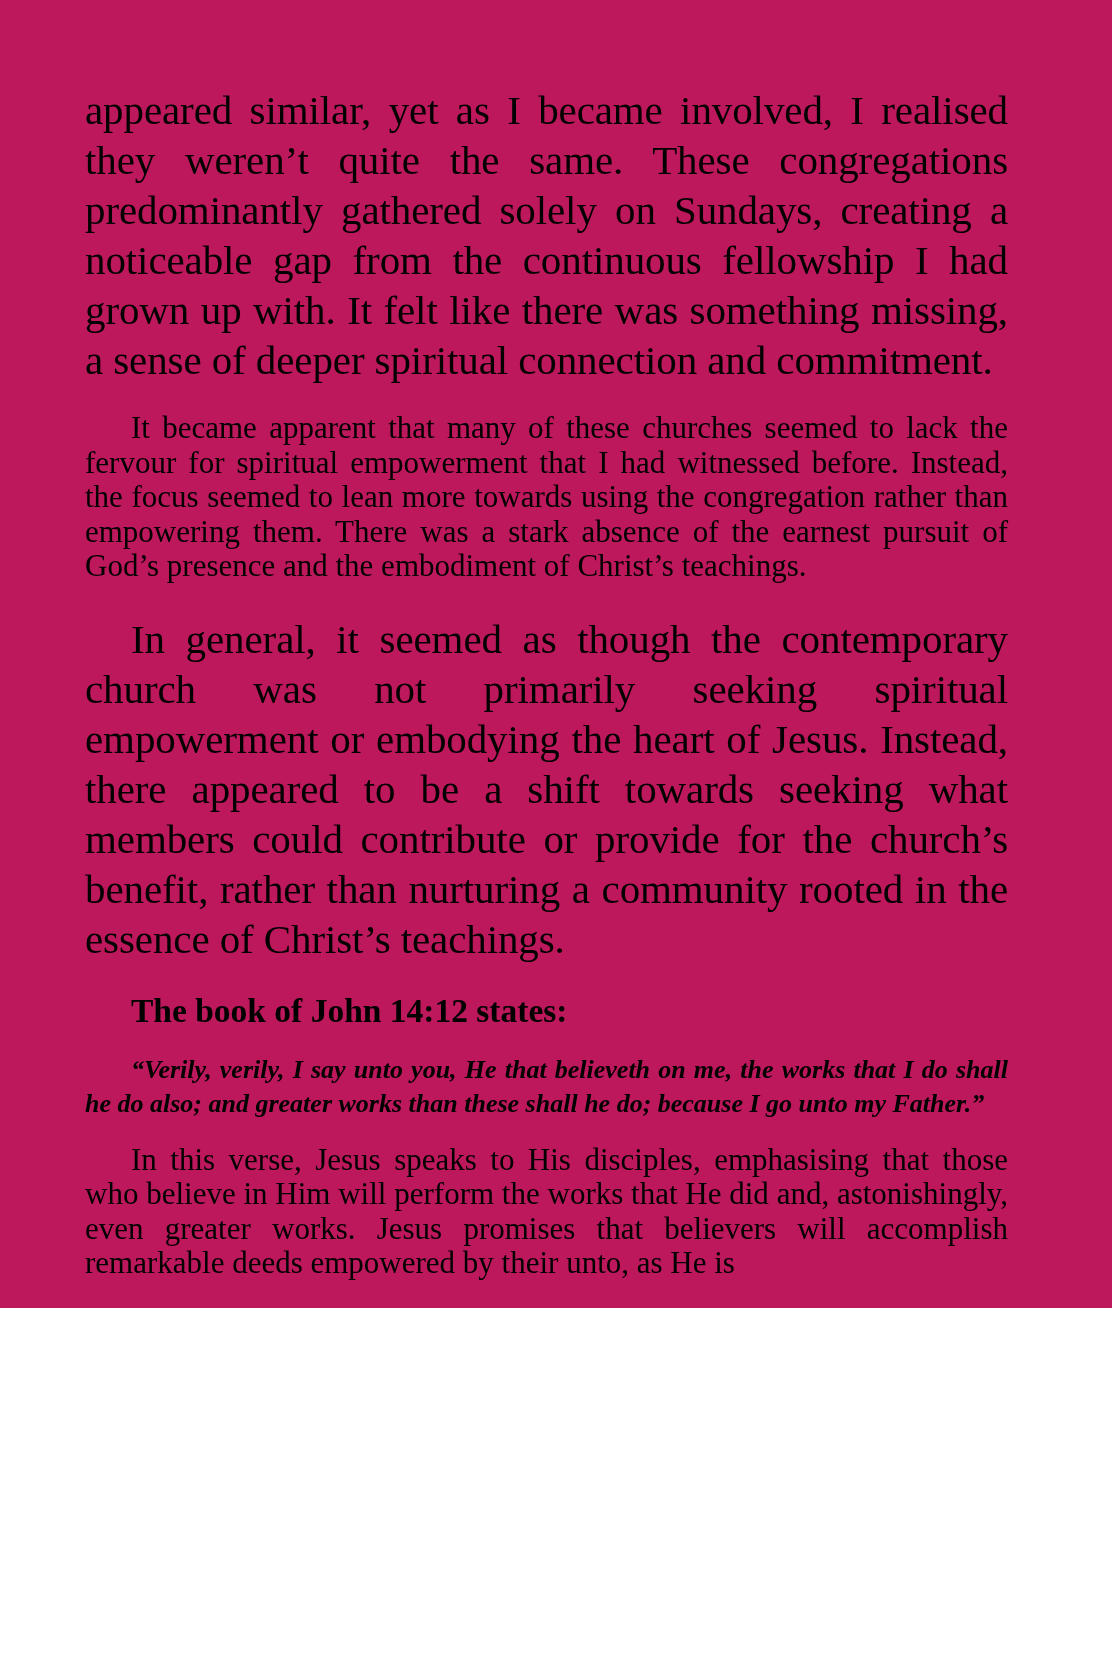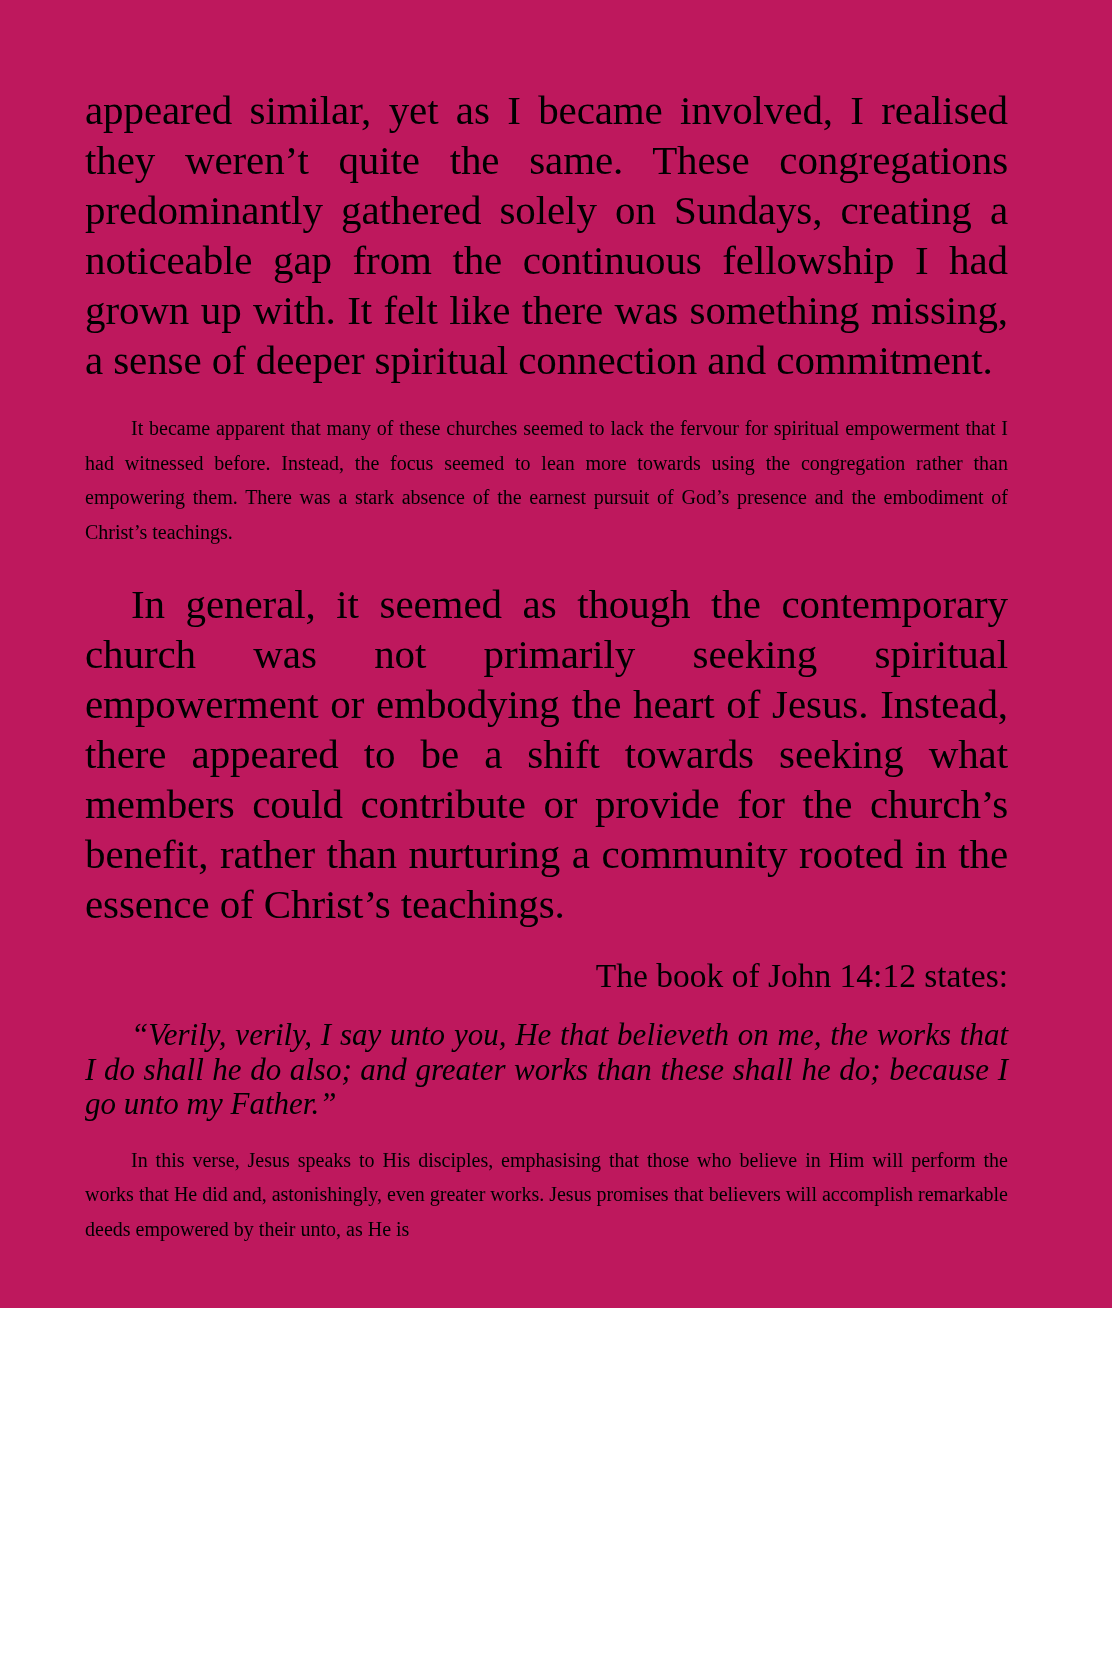--- a/index.html
+++ b/index.html
@@ -35,44 +35,45 @@
     margin: 0;
     letter-spacing: -0.1px;
   }
 
   .para-large.indented {
     text-indent: 46px;
   }
 
   
   .para-small {
-    font-size: 20px;
+    font-size: 31px;
     line-height: 34.5px;
     margin: 0;
     text-indent: 46px;
     letter-spacing: 0px;
   }
 
   
   .heading-line {
     font-size: 33.5px;
     line-height: 40px;
     margin: 0;
     padding-left: 46px;
-    text-align: right;
-    font-weight: normal;
+    text-align: left;
+    font-weight: bold;
   }
 
   
   .quote-block {
-    font-size: 31px;
+    font-size: 26px;
     line-height: 34.5px;
     margin: 0;
     text-indent: 46px;
     font-style: italic;
+    font-weight: bold;
   }
 
   .gap-a { height: 26px; }
   .gap-b { height: 30px; }
   .gap-c { height: 27px; }
   .gap-d { height: 22px; }
   .gap-e { height: 21px; }
 </style>
 </head>
 <body>

